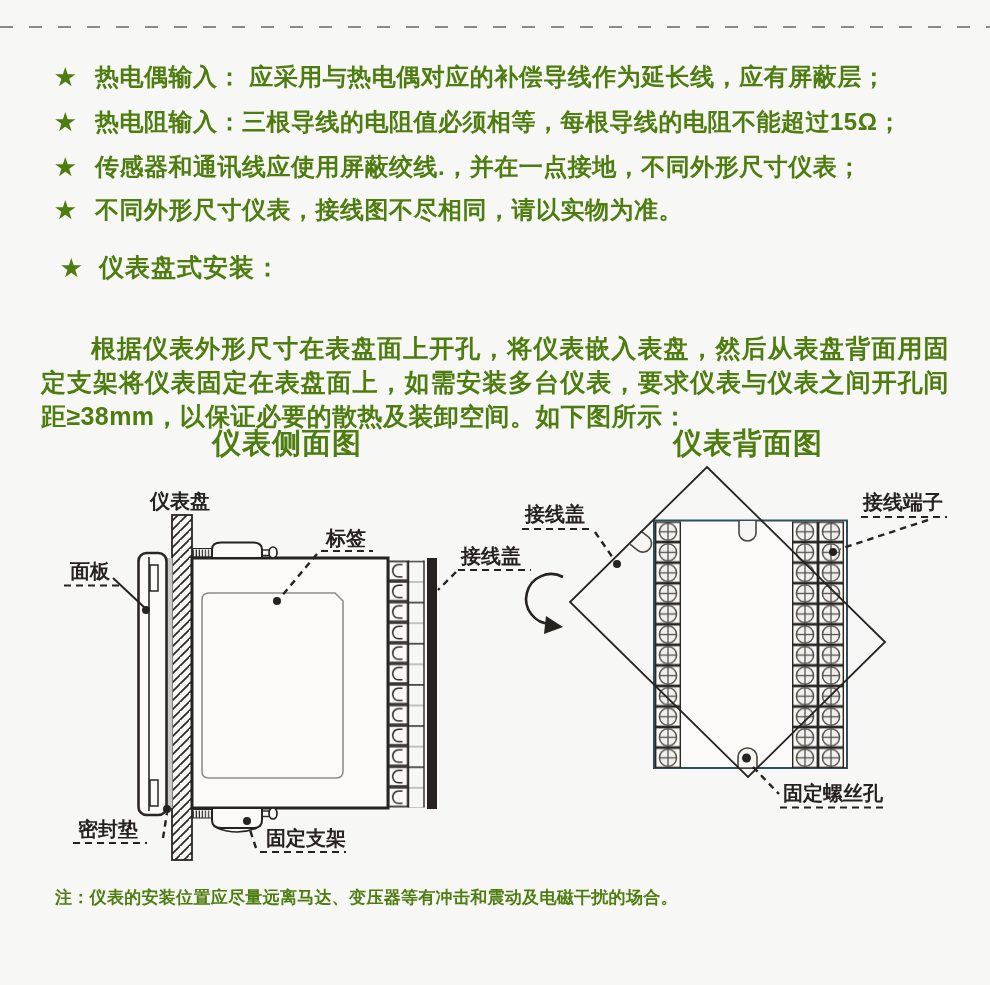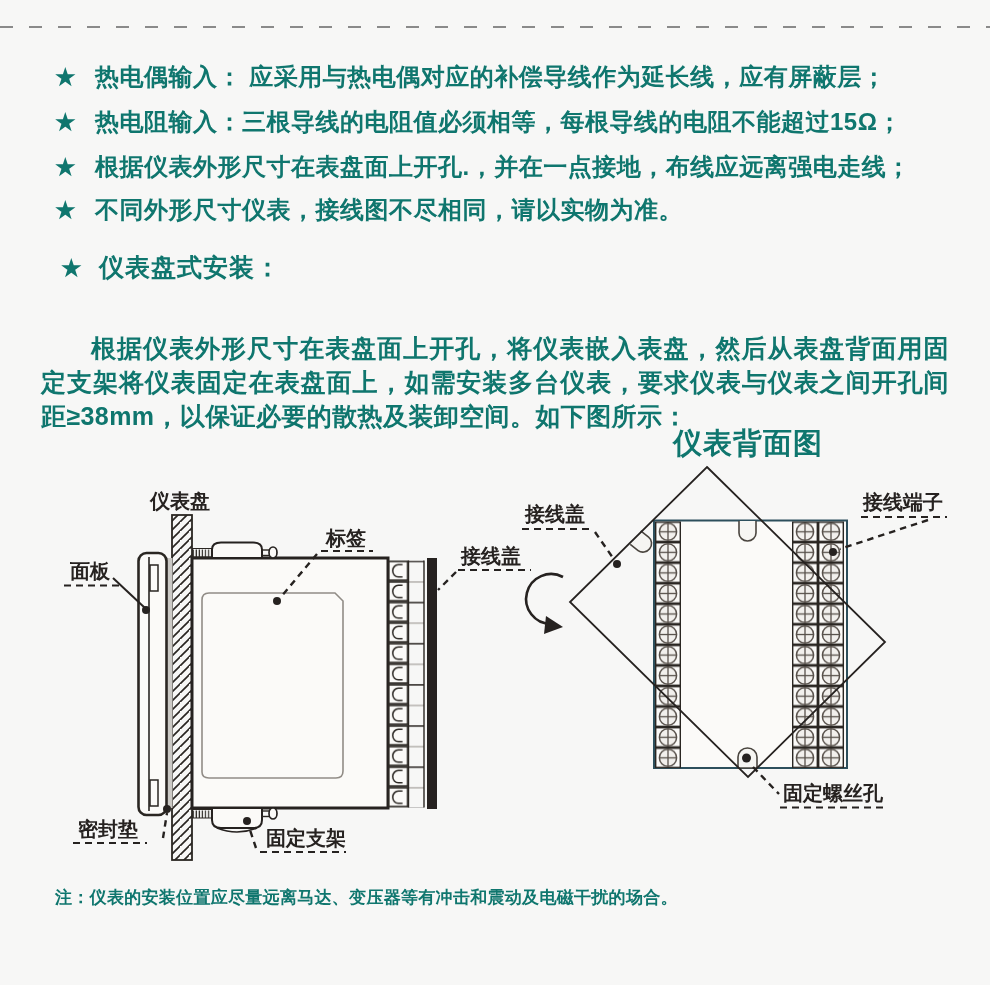--- a/index.html
+++ b/index.html
@@ -4,21 +4,21 @@
 <style>
   html,body{margin:0;padding:0;}
   body{background:#e9e9e8;}
   .page{
     position:relative;
     width:990px;height:985px;
     background:#f7f7f6;
     margin:0 auto;
     overflow:hidden;
     font-family:"Liberation Sans",sans-serif;
-    color:#0f766e;
+    color:#4d7c0f;
   }
   .cut-line{
     position:absolute;left:0;top:26px;width:990px;height:2px;
     background:repeating-linear-gradient(90deg,#8a8a8a 0 13px,transparent 13px 29px);
   }
   .bullet{
     position:absolute;left:55px;
     font-size:24px;font-weight:bold;line-height:29px;white-space:nowrap;
     letter-spacing:0.5px;
   }
@@ -61,32 +61,33 @@
 
   <div class="cut-line"></div>
 
   <div class="bullet" style="top:62px">
     <span class="star">★</span><span>热电偶输入： 应采用与热电偶对应的补偿导线作为延长线，应有屏蔽层；</span>
   </div>
   <div class="bullet" style="top:107px">
     <span class="star">★</span><span>热电阻输入：三根导线的电阻值必须相等，每根导线的电阻不能超过15Ω；</span>
   </div>
   <div class="bullet" style="top:152px">
-    <span class="star">★</span><span>根据仪表外形尺寸在表盘面上开孔.，并在一点接地，布线应远离强电走线；</span>
+    <span class="star">★</span><span>传感器和通讯线应使用屏蔽绞线.，并在一点接地，不同外形尺寸仪表；</span>
   </div>
   <div class="bullet" style="top:195px">
     <span class="star">★</span><span>不同外形尺寸仪表，接线图不尽相同，请以实物为准。</span>
   </div>
 
   <div class="section-header">
     <span class="star">★</span><span>仪表盘式安装：</span>
   </div>
 
   <div class="paragraph">根据仪表外形尺寸在表盘面上开孔，将仪表嵌入表盘，然后从表盘背面用固定支架将仪表固定在表盘面上，如需安装多台仪表，要求仪表与仪表之间开孔间距≥38mm，以保证必要的散热及装卸空间。如下图所示：</div>
 
+  <div class="diagram-title side">仪表侧面图</div>
   <div class="diagram-title back">仪表背面图</div>
 
   <svg class="diagram" viewBox="0 460 990 410">
     <defs>
       <pattern id="hatch" patternUnits="userSpaceOnUse" width="9" height="9">
         <path d="M-2,11 L11,-2" stroke="#2a2622" stroke-width="1.7" fill="none"></path>
         <path d="M7,11 L20,-2" stroke="#2a2622" stroke-width="1.7" fill="none"></path>
       </pattern>
       <pattern id="tcell" patternUnits="userSpaceOnUse" x="388" y="560.5" width="20.5" height="20.58">
         <rect x="0.8" y="0.9" width="18.9" height="18.8" fill="#fbfaf8" stroke="#2a2622" stroke-width="1.6"></rect>

